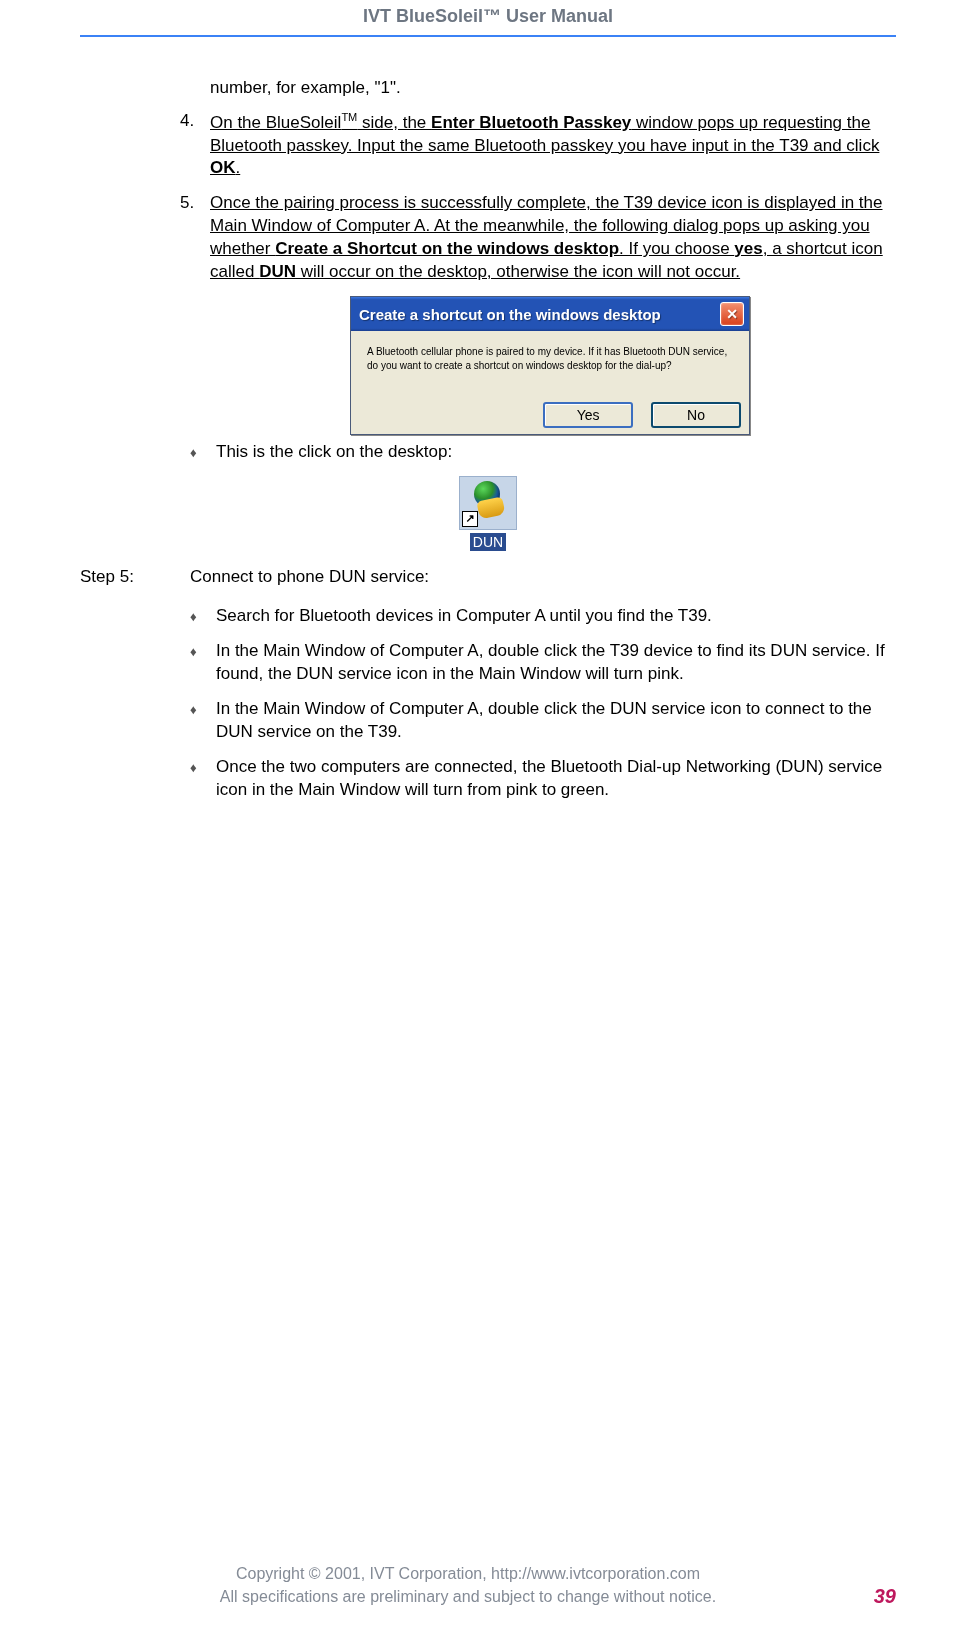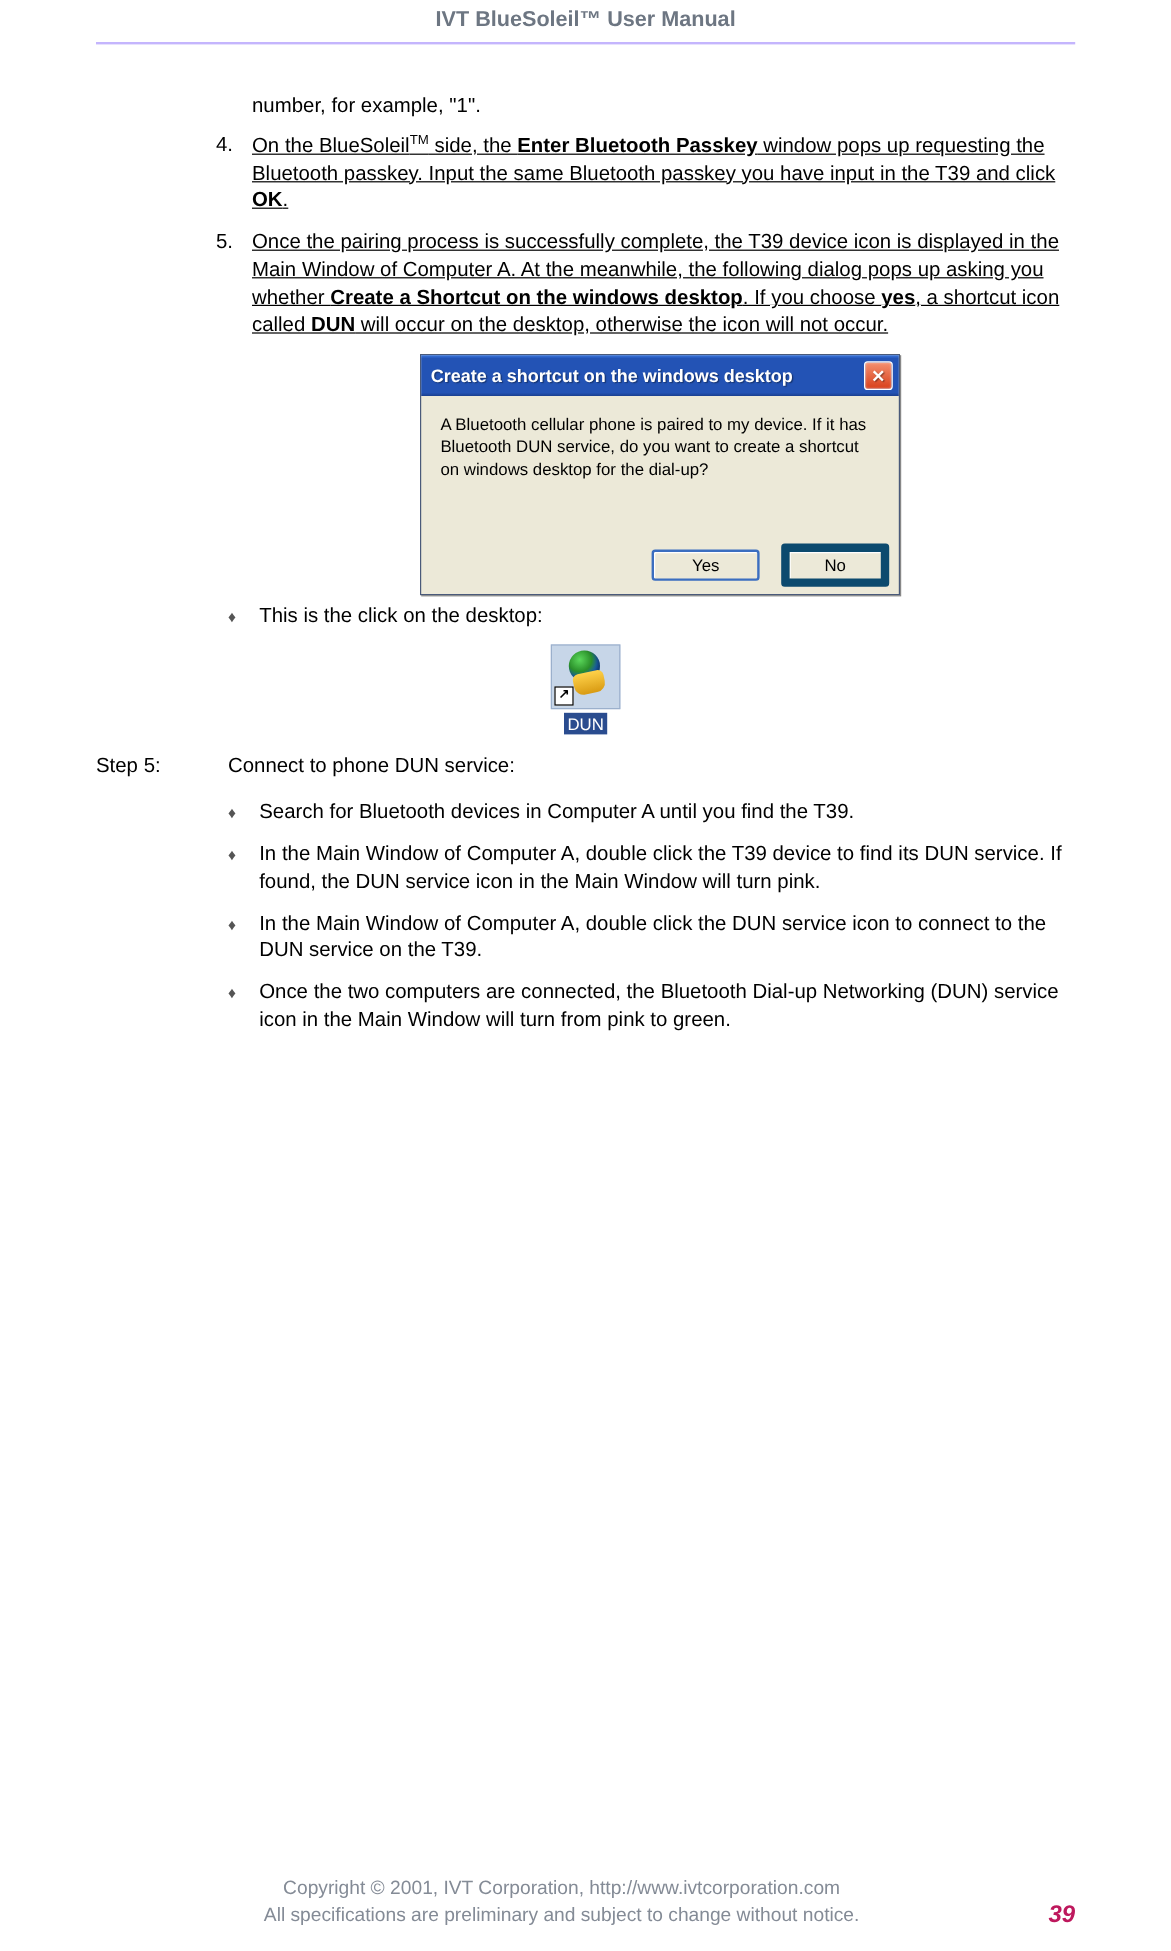--- a/index.html
+++ b/index.html
@@ -12,21 +12,21 @@
     width: 976px;
     height: 1626px;
     position: relative;
     box-sizing: border-box;
   }
   .page-header {
     color: #6d7682;
     font-weight: bold;
     text-align: center;
     padding: 6px 0 8px 0;
-    border-bottom: 2px solid #c4b5fd;
+    border-bottom: 2px solid #3b82f6;
     margin: 0 80px;
     font-size: 18px;
   }
   .content {
     padding: 40px 80px 0 80px;
   }
   .frag {
     margin: 0 0 10px 130px;
     line-height: 1.35;
   }
@@ -84,22 +84,22 @@
     font-weight: bold;
     font-size: 14px;
     box-shadow: inset 0 0 2px rgba(255,255,255,0.6);
   }
   .dialog-body {
     padding: 14px 16px 14px 16px;
     color: #000;
   }
   .dialog-msg {
     line-height: 1.35;
-    margin-bottom: 32px;
-    font-size: 14px;
+    margin-bottom: 10px;
+    font-size: 10px;
   }
   .phone-row {
     display: flex;
     align-items: center;
     margin-bottom: 18px;
   }
   .phone-row label {
     margin-right: 10px;
     font-size: 14px;
   }
@@ -116,21 +116,21 @@
     text-align: right;
     padding: 6px 8px 6px 8px;
   }
   .winbtn {
     width: 90px;
     padding: 3px 0;
     margin-left: 14px;
     font-family: Tahoma, sans-serif;
     font-size: 14px;
     background: #ece9d8;
-    border: 7px solid #0c4a6e;
+    border: 2px solid #0c4a6e;
     border-radius: 3px;
     box-shadow: 1px 1px 0 #fff inset;
   }
   .winbtn.default {
     border: 2px solid #3b6ec0;
   }
   ul.diamond {
     list-style: none;
     padding: 0;
     margin: 0 0 0 110px;

